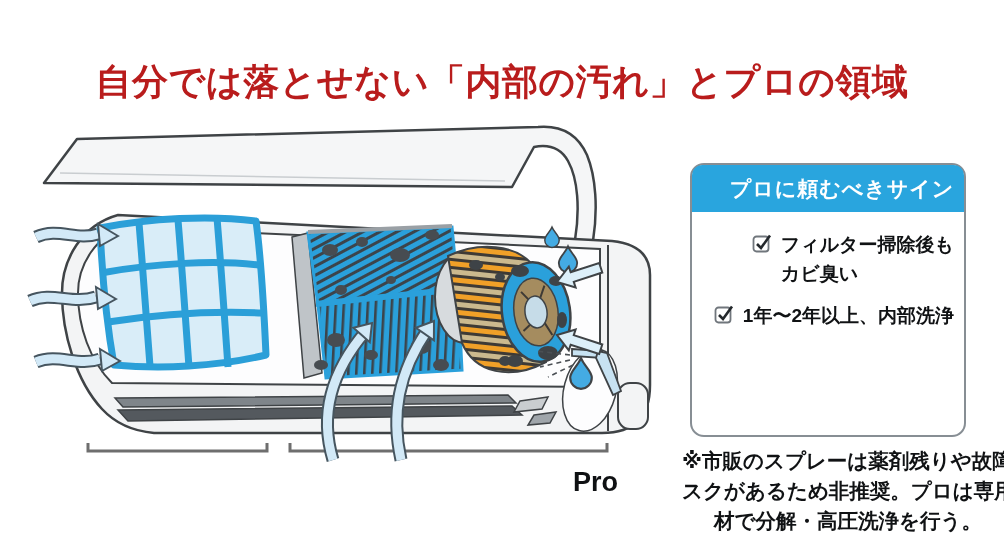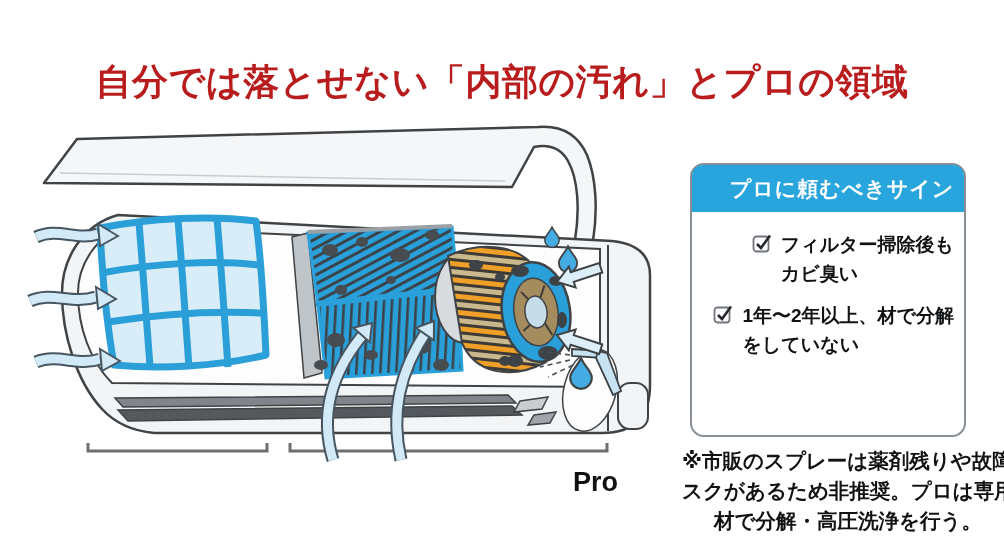--- a/index.html
+++ b/index.html
@@ -199,22 +199,21 @@
         </div>
       </div>
 
 
       <div class="check-item">
         <svg class="cb" viewBox="0 0 20 20">
           <rect x="1.5" y="3.5" width="15" height="15" rx="3" fill="#fff" stroke="#70767C" stroke-width="1.8"></rect>
           <path d="M5,11 L9,15 L18,2.5" fill="none" stroke="#24282C" stroke-width="2.6"></path>
         </svg>
         <div class="check-text">
-          <span>1年〜2年以上、材で分解</span><br>
-          <span>をしていない</span>
+          <span>1年〜2年以上、内部洗浄</span><br>
         </div>
       </div>
 
     </div>
   </div>
 
   <div class="footnote">
     <div>※市販のスプレーは薬剤残りや故障リ</div>
     <div>スクがあるため非推奨。プロは専用機</div>
     <div class="indent">材で分解・高圧洗浄を行う。</div>

